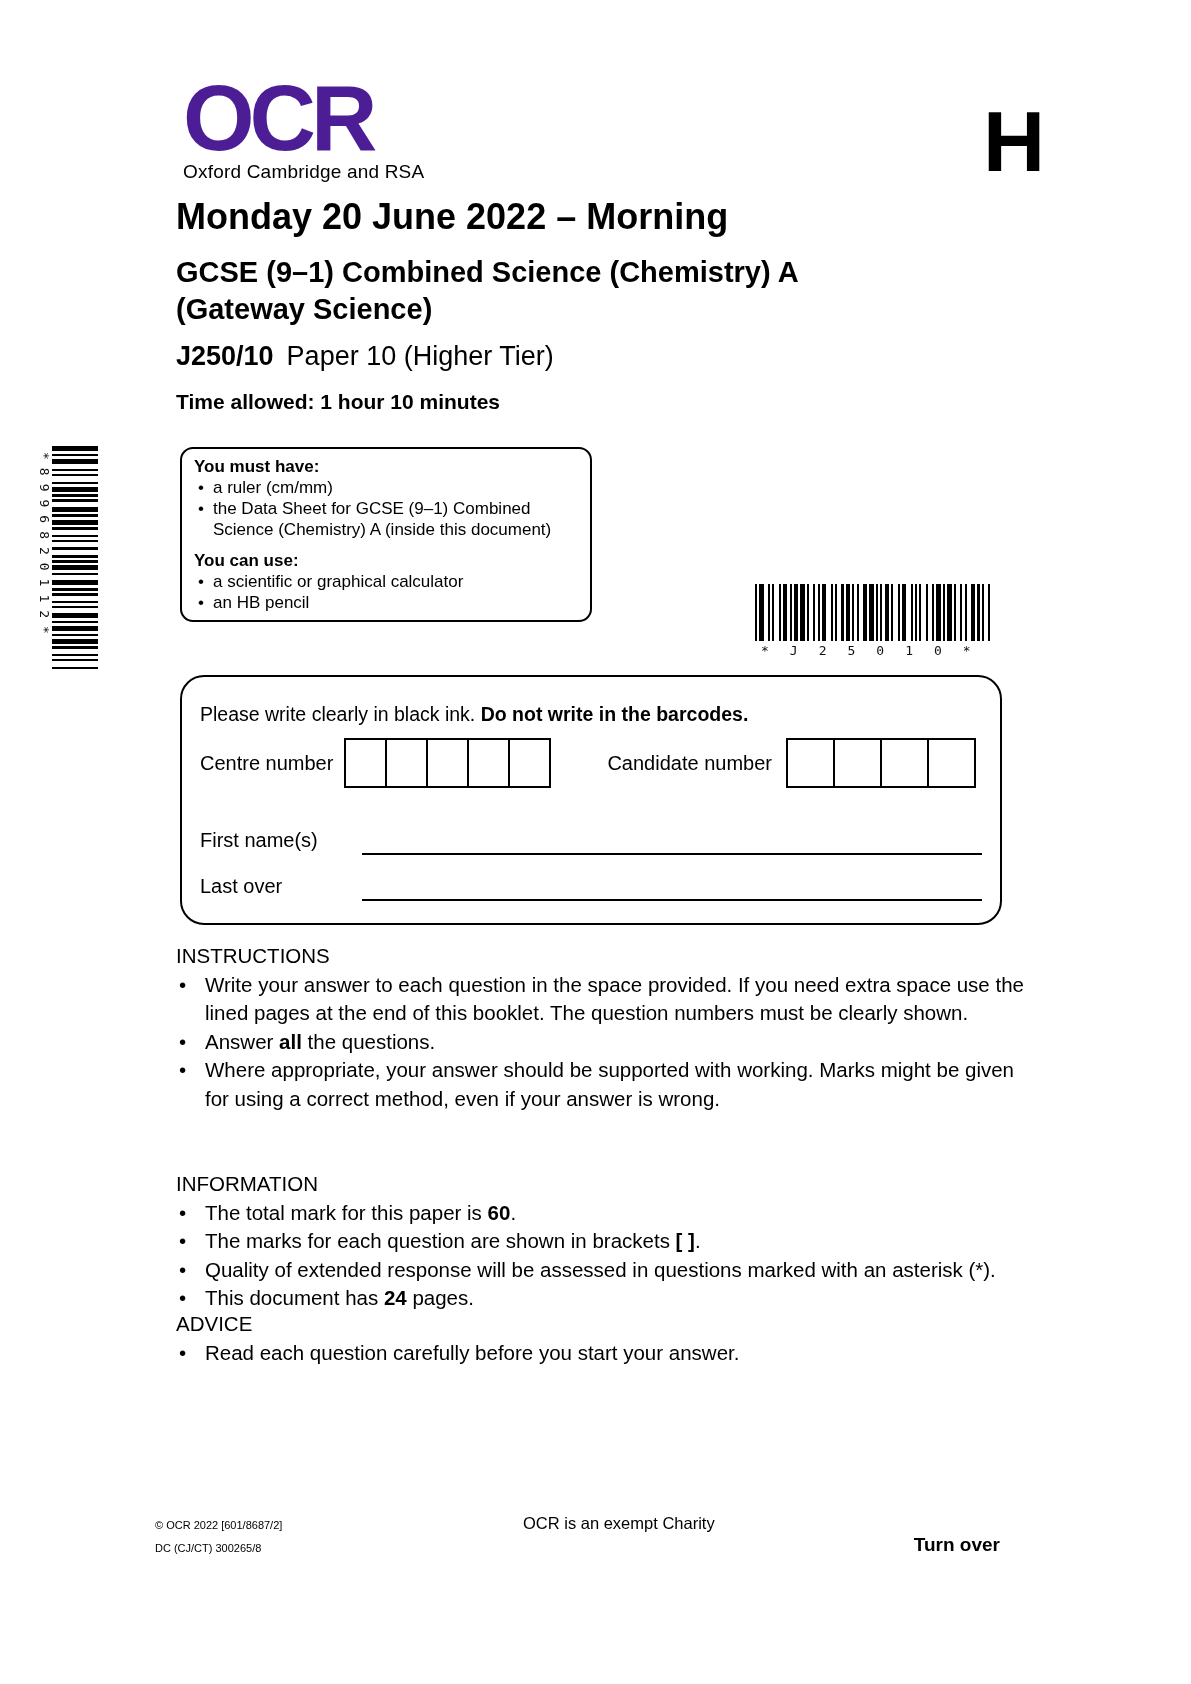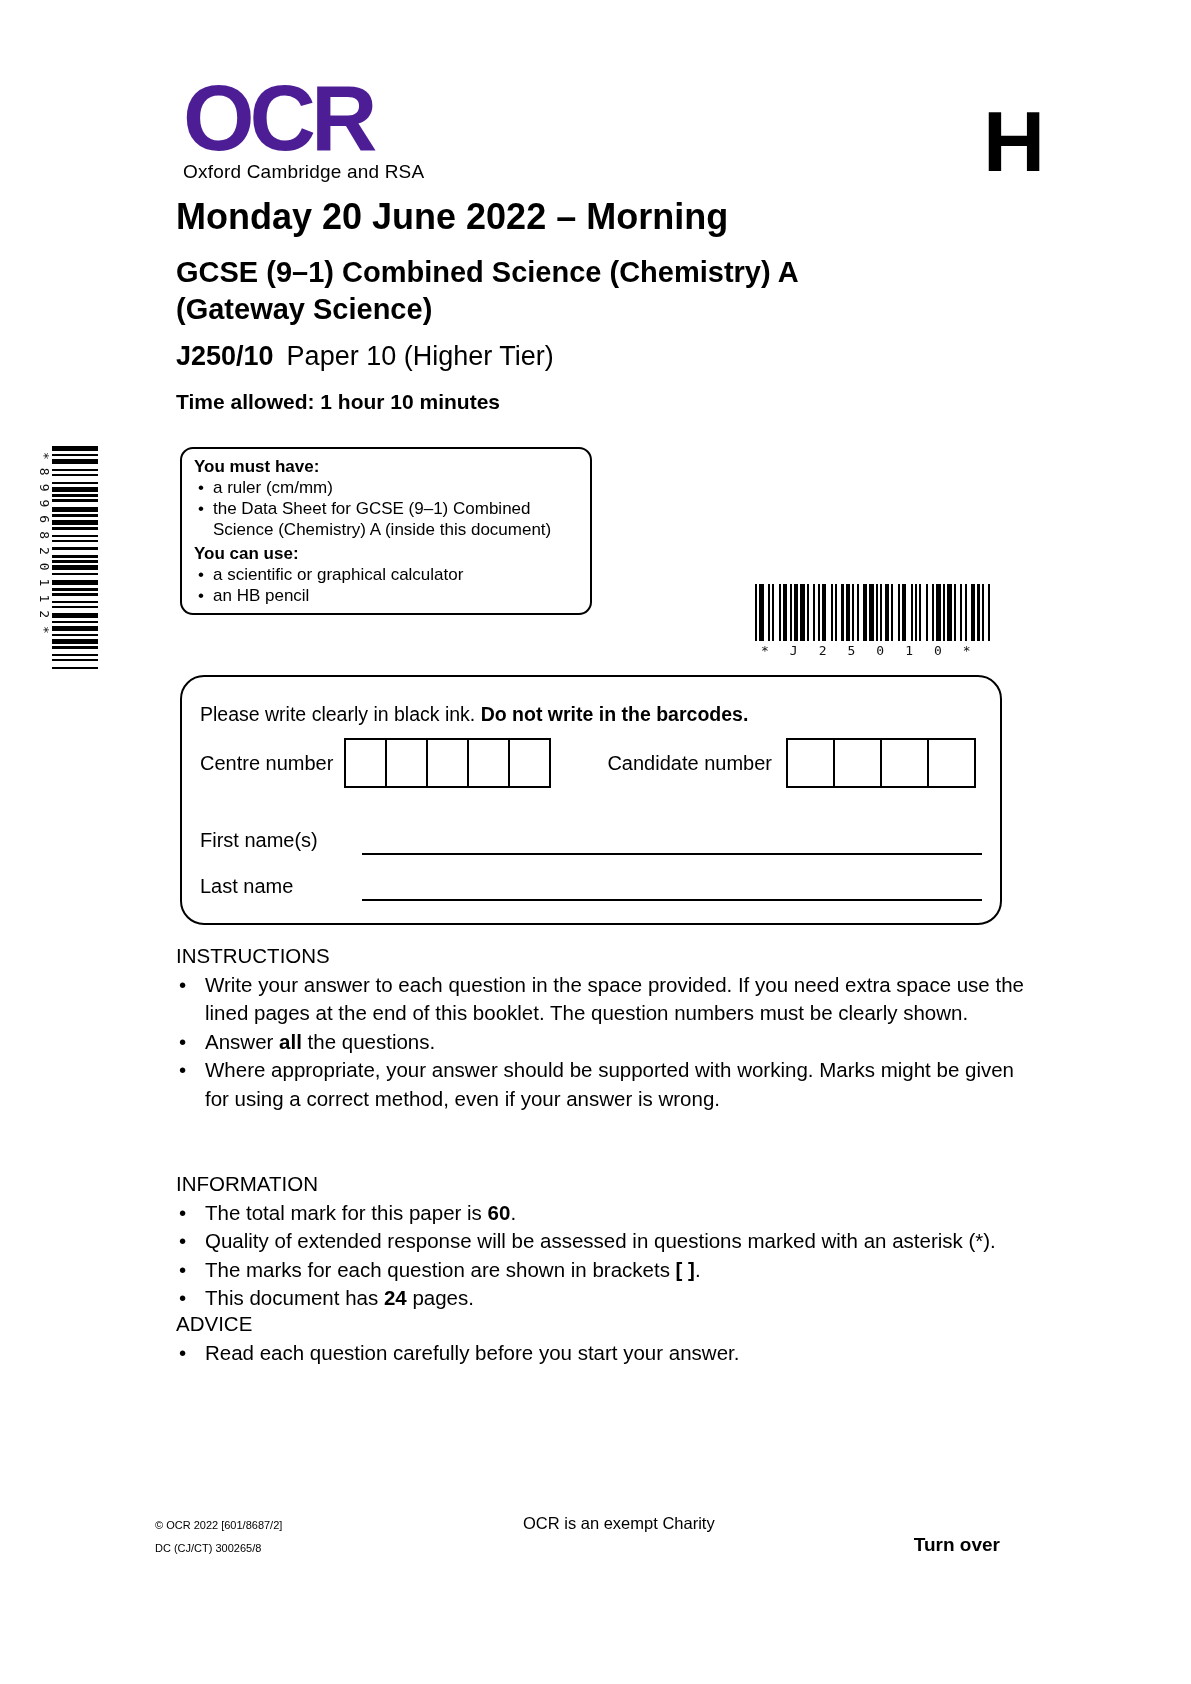--- a/index.html
+++ b/index.html
@@ -32,21 +32,21 @@
     font-family:"DejaVu Sans Mono", monospace; font-size:13px; letter-spacing:8px; white-space:nowrap; color:#111;
   }
 
   
   .must-box {
     position:absolute; left:180px; top:447px; width:412px; box-sizing:border-box;
     border:2.5px solid #000; border-radius:13px; padding:7px 12px;
     font-size:17px; line-height:21px;
   }
   .must-heading { font-weight:bold; }
-  .must-heading.second { margin-top:3px; }
+  .must-heading.second { margin-top:10px; }
   .must-item { position:relative; padding-left:19px; }
   .must-item::before { content:"\2022"; position:absolute; left:4px; }
 
   
   .paper-barcode { position:absolute; left:755px; top:584px; width:236px; }
   .paper-bars { height:57px; display:flex; flex-direction:row; }
   .paper-barcode-text {
     margin-top:2px; padding-left:6px;
     font-family:"DejaVu Sans Mono", monospace; font-size:13px; letter-spacing:21px; white-space:nowrap; color:#111;
   }
@@ -298,37 +298,37 @@
         <div class="cell c4"></div>
         <div class="cell c4"></div>
         <div class="cell c4"></div>
       </div>
     </div>
     <div class="name-row">
       <div class="name-label">First name(s)</div>
       <div class="name-line"></div>
     </div>
     <div class="name-row last">
-      <div class="name-label">Last name</div>
+      <div class="name-label">Last over</div>
       <div class="name-line"></div>
     </div>
   </div>
 
   <div class="section instructions">
     <div class="section-heading">INSTRUCTIONS</div>
     <div class="bullet"><span>Write your answer to each question in the space provided. If you need extra space use the lined pages at the end of this booklet. The question numbers must be clearly shown.</span><b></b><span></span></div>
     <div class="bullet"><span>Answer </span><b>all</b><span> the questions.</span></div>
     <div class="bullet"><span>Where appropriate, your answer should be supported with working. Marks might be given for using a correct method, even if your answer is wrong.</span><b></b><span></span></div>
   </div>
 
   <div class="section information">
     <div class="section-heading">INFORMATION</div>
     <div class="bullet"><span>The total mark for this paper is </span><b>60</b><span>.</span></div>
+    <div class="bullet"><span>The marks for each question are shown in brackets </span><b>[ ]</b><span>.</span></div>
     <div class="bullet"><span>Quality of extended response will be assessed in questions marked with an asterisk (*).</span><b></b><span></span></div>
-    <div class="bullet"><span>The marks for each question are shown in brackets </span><b>[ ]</b><span>.</span></div>
     <div class="bullet"><span>This document has </span><b>24</b><span> pages.</span></div>
   </div>
 
   <div class="section advice">
     <div class="section-heading">ADVICE</div>
     <div class="bullet"><span>Read each question carefully before you start your answer.</span><b></b><span></span></div>
   </div>
 
   <div class="footer-left">
     <div>© OCR 2022  [601/8687/2]</div>

